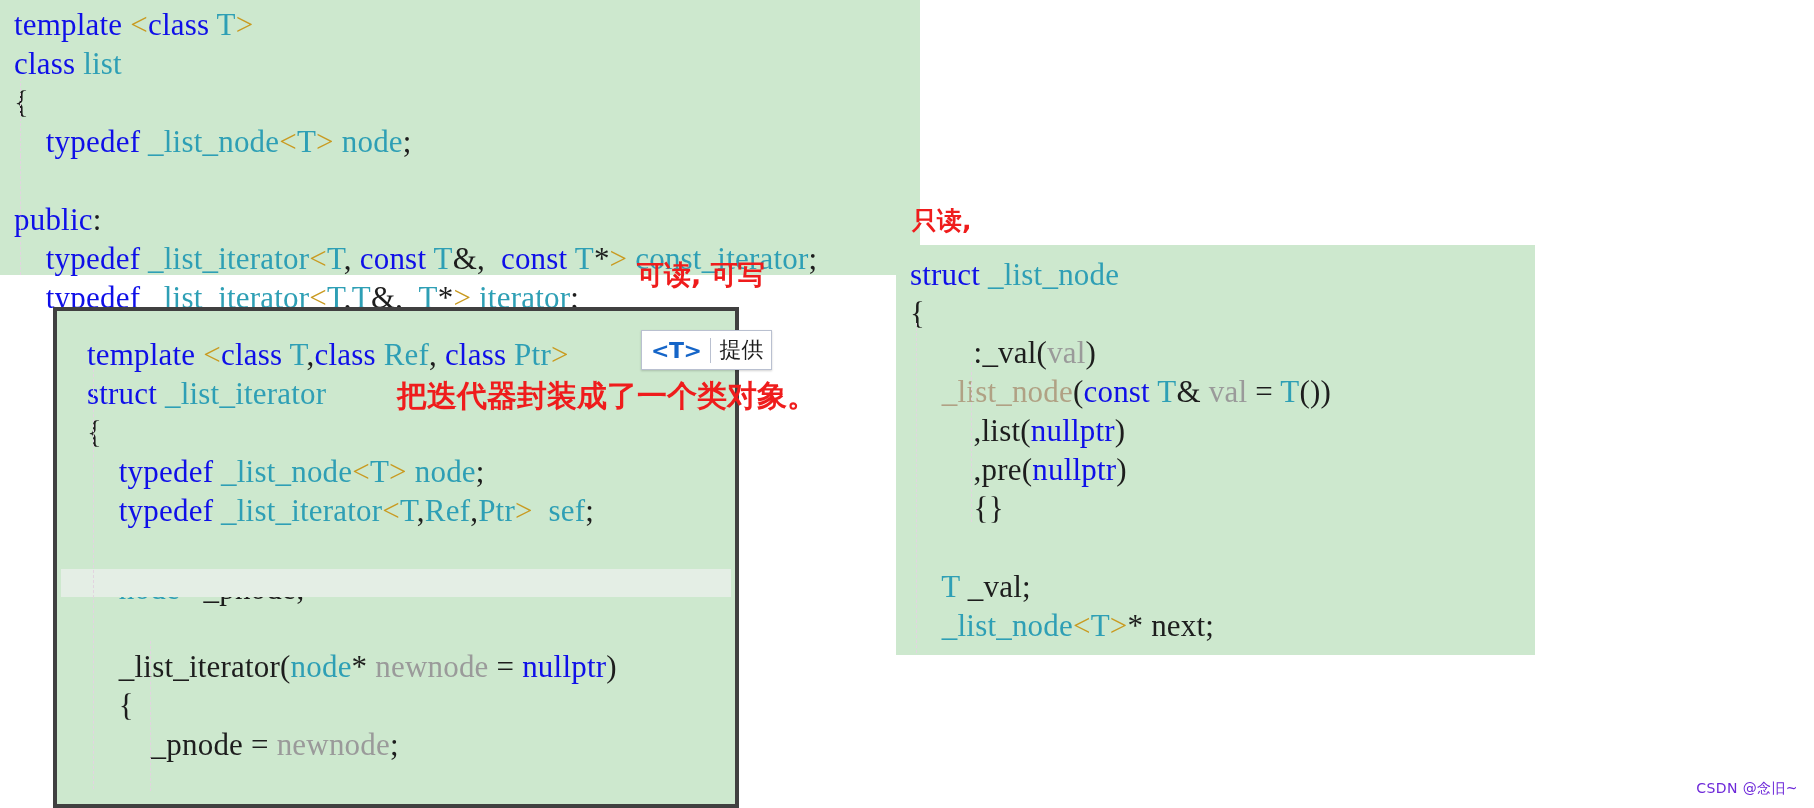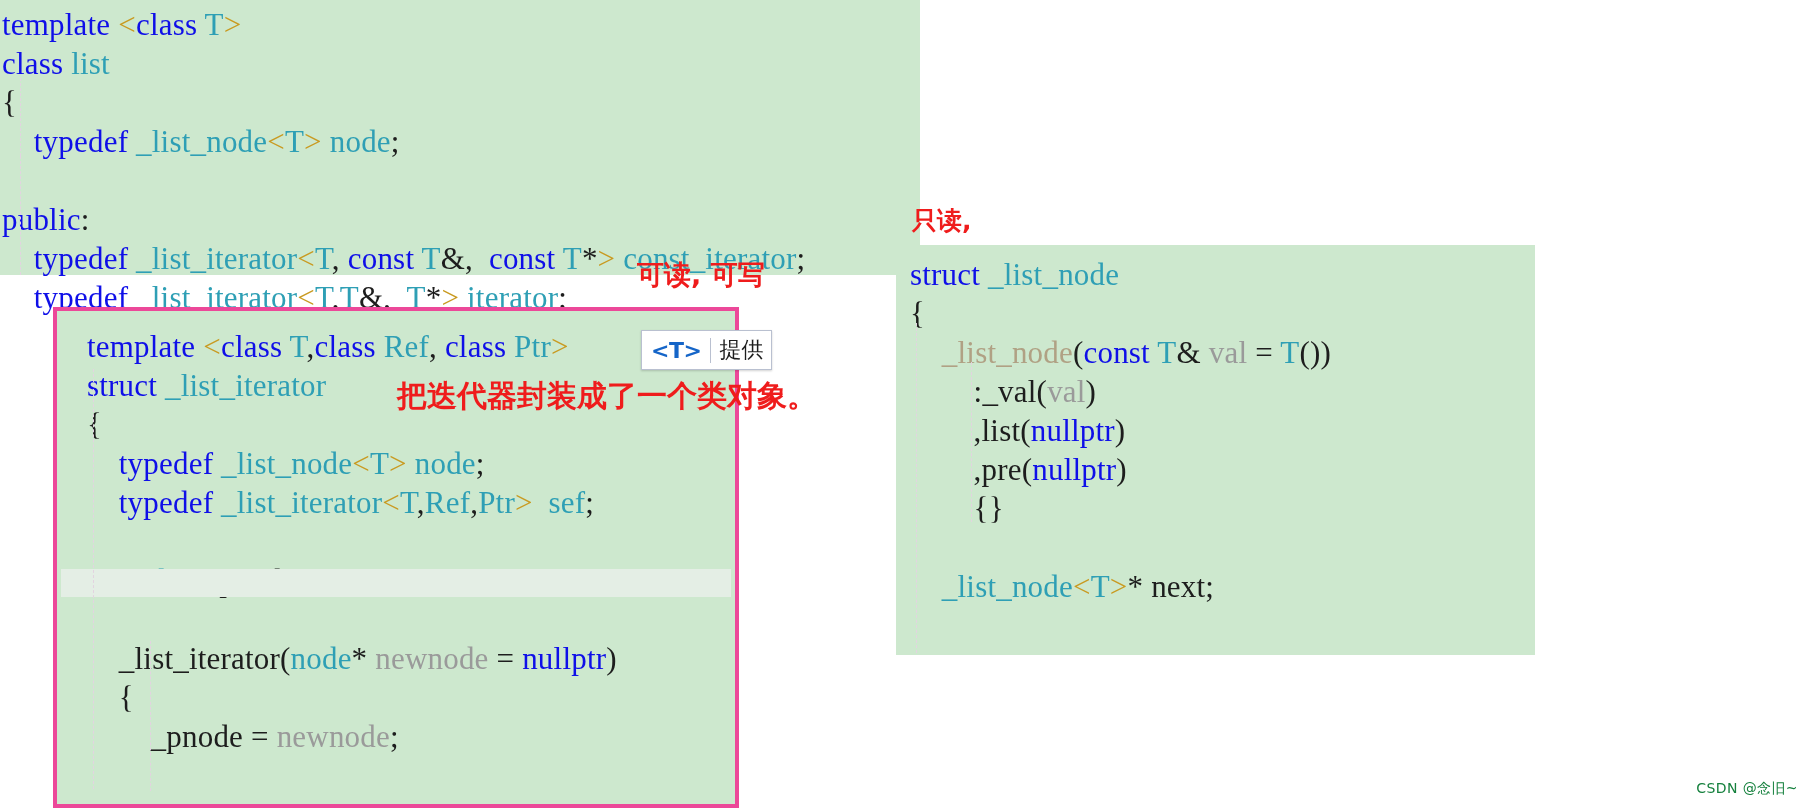--- a/index.html
+++ b/index.html
@@ -44,32 +44,32 @@
     width: 1px;
     border-left: 1px dashed #e3d3e0;
   }
 
   
   #panel-list {
     left: 0;
     top: 0;
     width: 920px;
     height: 275px;
-    padding: 5px 0 0 2px;
+    padding: 5px 0 0 14px;
   }
 
   
   #panel-iterator {
     left: 53px;
     top: 307px;
     width: 686px;
     height: 501px;
-    border: 4px solid #ec4899;
+    border: 4px solid #404040;
     background: #cde8ce;
-    padding: 16px 0 0 30px;
+    padding: 24px 0 0 30px;
     overflow: hidden;
   }
   #panel-iterator .hl-band {
     position: absolute;
     left: 4px;
     right: 4px;
     height: 28px;
     background: #e4eee5;
   }
 
@@ -117,21 +117,21 @@
     color: #1d1d1d;
     padding: 0 8px 0 8px;
     white-space: nowrap;
   }
 
   
   #watermark {
     position: absolute;
     right: 16px;
     bottom: 10px;
-    color: #15803d;
+    color: #6d28d9;
     font-family: "DejaVu Sans", "Liberation Sans", sans-serif;
     font-size: 14px;
     letter-spacing: 0.4px;
   }
 </style>
 </head>
 <body>
 
 <div class="code-panel" id="panel-list">
   <div class="guide" style="left:20px; top:78px; height:78px;"></div>
@@ -166,26 +166,27 @@
       <div class="code-line"><span class="pln">        _pnode</span><span class="pln"> = </span><span class="gry">newnode</span><span class="pln">;</span></div>
     </div>
 </div>
 
 <div class="code-panel" id="panel-node">
   <div class="guide" style="left:20px; top:78px; height:330px;"></div>
   <div class="guide" style="left:75px; top:117px; height:160px;"></div>
   <div id="node-lines">
       <div class="code-line"><span class="kw">struct </span><span class="typ">_list_node</span></div>
       <div class="code-line"><span class="pln">{</span></div>
+      <div class="code-line"><span class="pln">        :_val</span><span class="pln">(</span><span class="gry">val</span><span class="pln">)</span></div>
       <div class="code-line"><span class="fn">    _list_node</span><span class="pln">(</span><span class="kw">const</span><span class="typ"> T</span><span class="pln">&amp; </span><span class="gry">val</span><span class="pln"> = </span><span class="typ">T</span><span class="pln">())</span></div>
-      <div class="code-line"><span class="pln">        :_val</span><span class="pln">(</span><span class="gry">val</span><span class="pln">)</span></div>
       <div class="code-line"><span class="pln">        ,list</span><span class="pln">(</span><span class="kw">nullptr</span><span class="pln">)</span></div>
       <div class="code-line"><span class="pln">        ,pre</span><span class="pln">(</span><span class="kw">nullptr</span><span class="pln">)</span></div>
       <div class="code-line"><span class="pln">        {}</span></div>
       <div class="code-line">&nbsp;</div>
+      <div class="code-line"><span class="typ">    T</span><span class="pln"> _val</span><span class="pln">;</span></div>
       <div class="code-line"><span class="typ">    _list_node</span><span class="punc">&lt;</span><span class="typ">T</span><span class="punc">&gt;</span><span class="pln">* </span><span class="pln">next</span><span class="pln">;</span></div>
     </div>
 </div>
 
 <div class="annot-red" id="annot-readonly" style="left:912px; top:204px; font-size:25px;">只读,</div>
 
 <div class="annot-red" id="annot-readwrite" style="left:637px; top:245px; font-size:27px;margin-top:12px;">可读, 可写</div>
 
 <div class="annot-red" id="annot-wrap" style="left:397px; top:376px; font-size:30px; z-index:5;">把迭代器封装成了一个类对象。</div>
 

